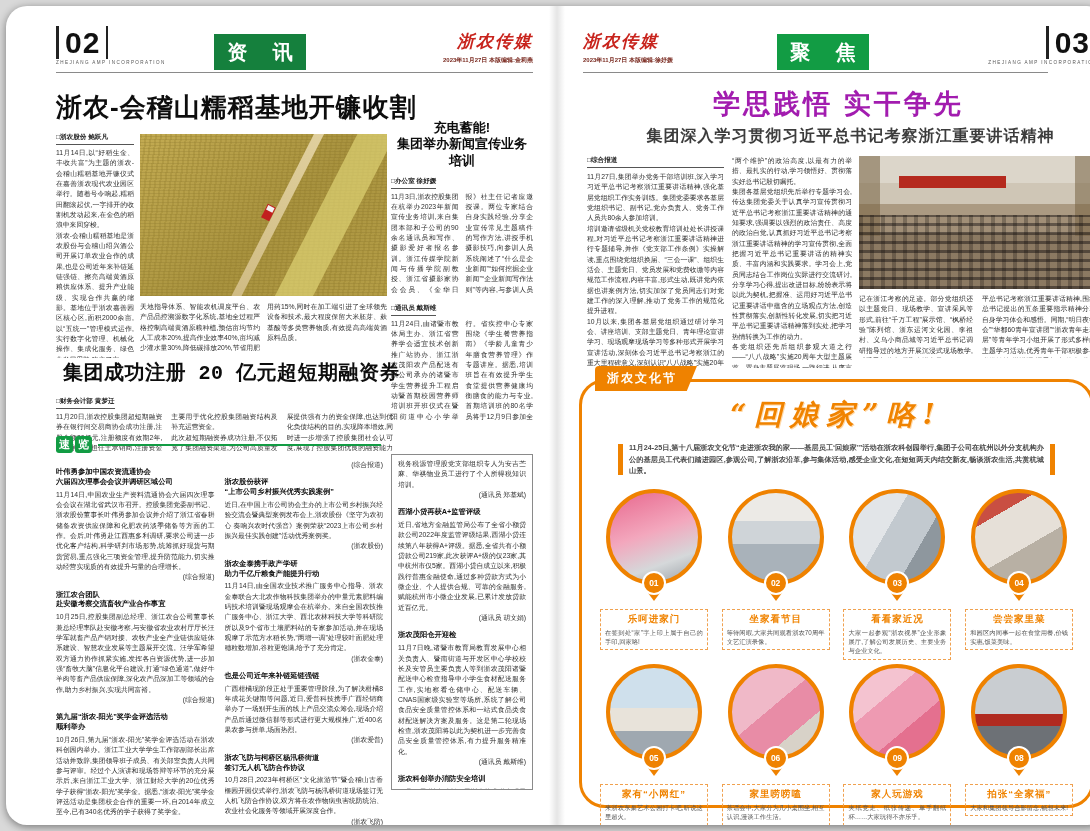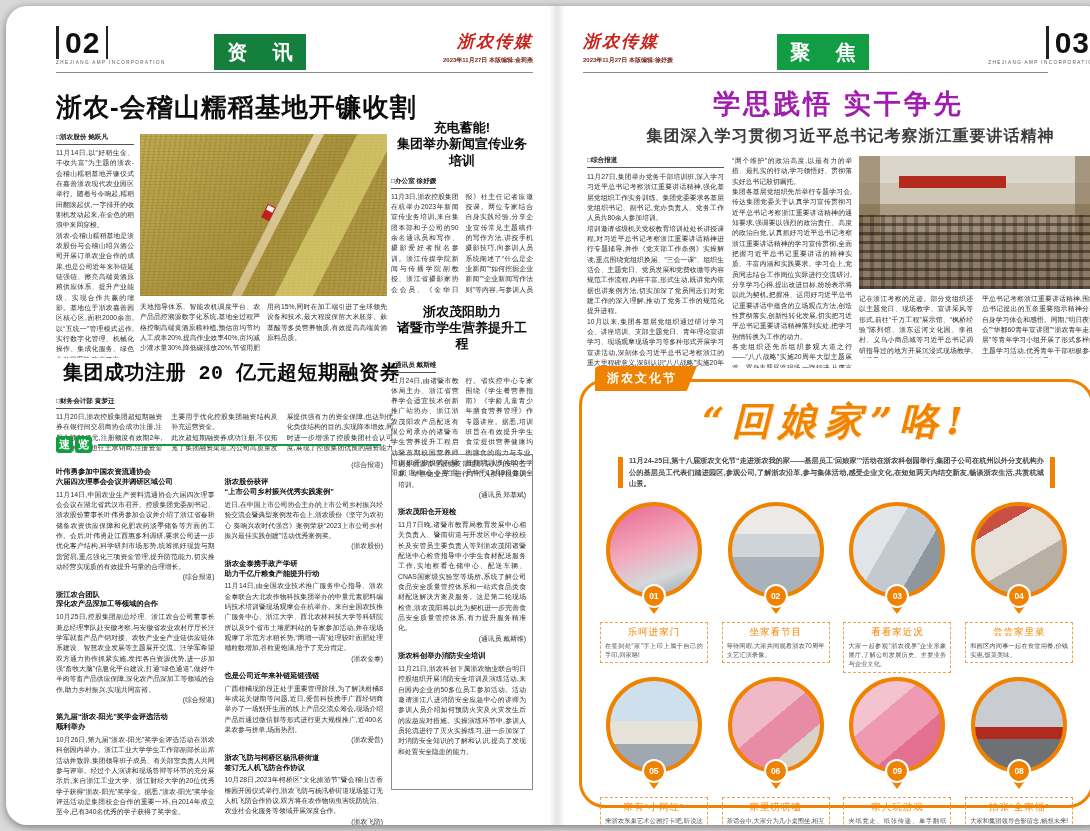--- a/index.html
+++ b/index.html
@@ -64,33 +64,33 @@
   
   .h1r{font-size:27px;font-weight:900;color:#a21caf;text-align:center;letter-spacing:3px;}
   .subr{font-size:16px;font-weight:bold;color:#3c3c3c;text-align:center;letter-spacing:1px;}
 
   
   .culture{position:absolute;}
   .ctab{position:absolute;left:16px;top:0;z-index:3;background:#ef8200;color:#fff;font-size:12px;font-weight:bold;
     padding:4px 20px 4px 12px;letter-spacing:2px;clip-path:polygon(0 0,100% 0,90% 100%,0 100%);border-radius:4px 0 0 0;}
   .cbox{position:absolute;left:0;right:0;top:13px;bottom:8px;border:3px solid #ef8200;border-radius:26px;}
   .ctitle{margin-top:14px;text-align:center;font-family:"DejaVu Serif",serif;font-style:italic;font-weight:bold;
-    font-size:38px;color:#f08300;letter-spacing:8px;text-shadow:1px 1px 0 #ffd9a8;}
+    font-size:28px;color:#f08300;letter-spacing:8px;text-shadow:1px 1px 0 #ffd9a8;}
   .cintro{display:flex;align-items:stretch;margin:8px 30px 12px;}
   .cintro .bar{width:5px;background:#ef8200;margin:2px 6px;}
   .cintro .txt{flex:1;font-size:7.2px;font-weight:bold;color:#4a4a4a;line-height:1.6;text-align:justify;}
   .cgrid{display:grid;grid-template-columns:repeat(4,1fr);gap:4px 10px;margin:10px 16px 0;}
   .cell{display:flex;flex-direction:column;align-items:center;}
   .circle{width:96px;height:96px;border-radius:50%;border:4px solid #ef8200;box-sizing:border-box;overflow:hidden;position:relative;}
   .pin{width:20px;height:20px;border-radius:50%;background:#ef8200;border:2px solid #fff;color:#fff;
     font-size:8.5px;font-weight:bold;display:flex;align-items:center;justify-content:center;
     margin-top:-14px;position:relative;z-index:2;}
   .pintail{width:0;height:0;border:6px solid rgba(0,0,0,0);border-top:8px solid #ef8200;margin-top:-2px;}
   .cap{border:1px dashed #f0a14f;width:108px;box-sizing:border-box;padding:3px 4px;margin-top:2px;}
-  .cap .capt{font-size:9.5px;font-weight:normal;color:#f08300;text-align:center;letter-spacing:1px;}
+  .cap .capt{font-size:9.5px;font-weight:bold;color:#f08300;text-align:center;letter-spacing:1px;}
   .cap .capx{font-size:6.3px;color:#555;line-height:1.5;text-align:justify;margin-top:2px;}
   .p1{background:linear-gradient(160deg,#e8688e 0%,#f3a7bd 45%,#d5d8da 75%,#9aa0a6 100%);}
   .p2{background:linear-gradient(#eceae6 0 32%,#cfd4d8 32% 58%,#a9b2ba 58% 100%);}
   .p3{background:linear-gradient(120deg,#e2e5e8 0 40%,#c2c9cf 40% 70%,#8e979e 70% 100%);}
   .p4{background:linear-gradient(150deg,#c94f42 0 25%,#e6e0d8 25% 60%,#b8b0a4 60% 100%);}
   .p5{background:linear-gradient(#cfe0ec 0 45%,#e8e3da 45% 72%,#9fa8b0 72% 100%);}
   .p6{background:linear-gradient(140deg,#f0b9c8 0 45%,#e88ca6 45% 72%,#d8d2c8 72% 100%);}
   .p7{background:linear-gradient(140deg,#f4c3d0 0 35%,#ee9ab2 35% 65%,#e4708f 65% 100%);}
   .p8{background:linear-gradient(#c9cdd1 0 52%,#b02a20 52% 66%,#6d7176 66% 100%);}
 </style>
@@ -130,41 +130,39 @@
       <div class="by" style="display:inline-block;margin-bottom:3px;">□财务会计部  黄梦迁</div>
       <div class="t cols3" style="position:static;height:44px;">11月20日,浙农控股集团超短期融资券在银行间交易商协会成功注册,注册金额20亿元,注册额度有效期2年,由多家银行担任主承销商,注册资金主要用于优化控股集团融资结构及补充运营资金。
 此次超短期融资券成功注册,不仅拓宽了集团融资渠道,为公司高质量发展提供强有力的资金保障,也达到优化负债结构的目的,实现降本增效,同时进一步增强了控股集团社会认可度,展现了控股集团优良的融资能力和资信水平。下一步,集团将密切关注债券市场和货币市场变化,结合资金需求择机做好超短期融资券的发行工作。</div>
     </div>
 
     <div class="abs" style="left:385px;top:114px;width:142px;">
       <div class="hm">充电蓄能!
 集团举办新闻宣传业务培训</div>
       <div class="by" style="display:inline-block;margin:5px 0 3px;">□办公室  徐妤媛</div>
       <div class="t cols2" style="position:static;height:104px;">11月3日,浙农控股集团在杭举办2023年新闻宣传业务培训,来自集团本部和子公司的90余名通讯员和写作、摄影爱好者报名参训。浙江传媒学院新闻与传播学院副教授、浙江省摄影家协会会员、《金华日报》社主任记者应邀授课。两位专家结合自身实践经验,分享企业宣传常见主题稿件的写作方法,讲授手机摄影技巧,向参训人员系统阐述了“什么是企业新闻”“如何挖掘企业新闻”“企业新闻写作法则”等内容,与参训人员分享了实用、易懂的手机摄影技巧。参训人员聚精会神,认真记录,不时互动,反响良好,纷纷表示此次培训干货满满,了解了许多新方法、新理论。</div>
-      <div class="hm" style="margin-top:8px;">浙农茂阳助力
-诸暨市学生营养提升工程</div>
       <div class="by" style="display:inline-block;margin:5px 0 3px;">□通讯员  戴斯维</div>
       <div class="t cols2" style="position:static;height:106px;">11月24日,由诸暨市教体局主办、浙江省营养学会适宜技术创新推广站协办、浙江浙农茂阳农产品配送有限公司承办的诸暨市学生营养提升工程启动暨首期校园营养师培训班开班仪式在暨阳街道中心小学举行。省疾控中心专家围绕《学生餐营养指南》《学龄儿童青少年膳食营养管理》作专题讲座。据悉,培训班旨在有效提升学生食堂提供营养健康均衡膳食的能力与专业,首期培训班的80名学员将于12月9日参加全国统一的营养指导员资格认证考试。诸暨市教体局副局长、教育发展中心主任、卫健局疾控中心副主任,浙农控股集团总经理助理、浙农茂阳董事长陈江,以及有关工作负责人等参加仪式。</div>
     </div>
 
     <div class="sulan-head" style="left:50px;top:430px;width:325px;">
       <div class="sq">速</div>
       <div class="sq">览</div>
       <div class="sline"></div>
     </div>
     <div class="abs cols2" style="left:50px;top:454px;width:327px;height:370px;column-gap:10px;overflow:hidden;">
       <div class="mini">
         <div class="mini-t">叶伟勇参加中国农资流通协会
 六届四次理事会会议并调研区域公司</div>
         <div class="t" style="position:static;">11月14日,中国农业生产资料流通协会六届四次理事会会议在湖北省武汉市召开。控股集团党委副书记、浙农股份董事长叶伟勇参加会议并介绍了浙江省春耕储备农资供应保障和化肥农药淡季储备等方面的工作。会后,叶伟勇赴江西惠多利调研,要求公司进一步优化客户结构,科学研判市场形势,统筹抓好现货与期货贸易,重点强化三项资金管理,提升防范能力,切实推动经营实现质的有效提升与量的合理增长。</div>
         <span class="t sign" style="position:static;">(综合报道)</span>
       </div>
       <div class="mini">
         <div class="mini-t">浙江农合团队
-深化农产品深加工等领域的合作</div>
+赴安徽考察交流畜牧产业合作事宜</div>
         <div class="t" style="position:static;">10月25日,控股集团副总经理、浙江农合公司董事长兼总经理率队赴安徽考察,与安徽省农业农村厅厅长汪学军就畜产品产销对接、农牧产业全产业链供应链体系建设、智慧农业发展等主题展开交流。汪学军希望双方通力协作抓紧实施,发挥各自资源优势,进一步加强“畜牧大脑”信息化平台建设,打通“绿色通道”,做好牛羊肉等畜产品供应保障,深化农产品深加工等领域的合作,助力乡村振兴,实现共同富裕。</div>
         <span class="t sign" style="position:static;">(综合报道)</span>
       </div>
       <div class="mini">
         <div class="mini-t">第九届“浙农-阳光”奖学金评选活动
 顺利举办</div>
         <div class="t" style="position:static;">10月26日,第九届“浙农-阳光”奖学金评选活动在浙农科创园内举办。浙江工业大学学生工作部副部长出席活动并致辞,集团领导班子成员、有关部室负责人共同参与评审。经过个人演讲和现场答辩等环节的充分展示后,来自浙江工业大学、浙江财经大学的20位优秀学子获得“浙农-阳光”奖学金。据悉,“浙农-阳光”奖学金评选活动是集团校企合作的重要一环,自2014年成立至今,已有340名优秀的学子获得了奖学金。</div>
         <span class="t sign" style="position:static;">(综合报道)</span>
       </div>
       <div class="mini">
@@ -188,20 +186,25 @@
         <div class="mini-t">浙农飞防与柯桥区杨汛桥街道
 签订无人机飞防合作协议</div>
         <div class="t" style="position:static;">10月28日,2023年柯桥区“文化旅游节”暨会稽山古香榧园开园仪式举行,浙农飞防与杨汛桥街道现场签订无人机飞防合作协议,双方将在农作物病虫害统防统治、农业社会化服务等领域开展深度合作。</div>
         <span class="t sign" style="position:static;">(浙农飞防)</span>
       </div>
     </div>
     <div class="sbox" style="left:385px;top:448px;width:142px;height:336px;">
       <div class="mini">
         <div class="t" style="position:static;">税务税源管理股党支部组织专人为安吉苎麻、华祺物业员工进行了个人所得税知识培训。</div>
         <span class="t sign" style="position:static;">(通讯员 郑基斌)</span>
+      </div>
+      <div class="mini">
+        <div class="mini-t">西湖小贷再获A+监管评级</div>
+        <div class="t" style="position:static;">近日,省地方金融监管局公布了全省小额贷款公司2022年度监管评级结果,西湖小贷连续第八年获得A+评级。据悉,全省共有小额贷款公司219家,此次获评A+级的仅23家,其中杭州市仅5家。西湖小贷自成立以来,积极践行普惠金融使命,通过多种贷款方式为小微企业、个人提供合规、可靠的金融服务,赋能杭州市小微企业发展,已累计发放贷款近百亿元。</div>
+        <span class="t sign" style="position:static;">(通讯员 胡文娟)</span>
       </div>
       <div class="mini">
         <div class="mini-t">浙农茂阳仓开迎检</div>
         <div class="t" style="position:static;">11月7日晚,诸暨市教育局教育发展中心相关负责人、暨南街道与开发区中心学校校长及安管员主要负责人等到浙农茂阳诸暨配送中心检查指导中小学生食材配送服务工作,实地察看仓储中心、配送车辆、CNAS国家级实验室等场所,系统了解公司食品安全质量管控体系和一站式食品类食材配送解决方案及服务。这是第二轮现场检查,浙农茂阳将以此为契机进一步完善食品安全质量管控体系,有力提升服务精准化。</div>
         <span class="t sign" style="position:static;">(通讯员 戴斯维)</span>
       </div>
       <div class="mini">
         <div class="mini-t">浙农科创举办消防安全培训</div>
         <div class="t" style="position:static;">11月21日,浙农科创下属浙农物业联合明日控股组织开展消防安全培训及演练活动,来自园内企业的50多位员工参加活动。活动邀请浙江八进消防安全应急中心的讲师为参训人员介绍如何预防火灾及火灾发生后的应急应对措施。实操演练环节中,参训人员轮流进行了灭火实操练习,进一步加深了对消防安全知识的了解和认识,提高了发现和处置安全隐患的能力。</div>
 

